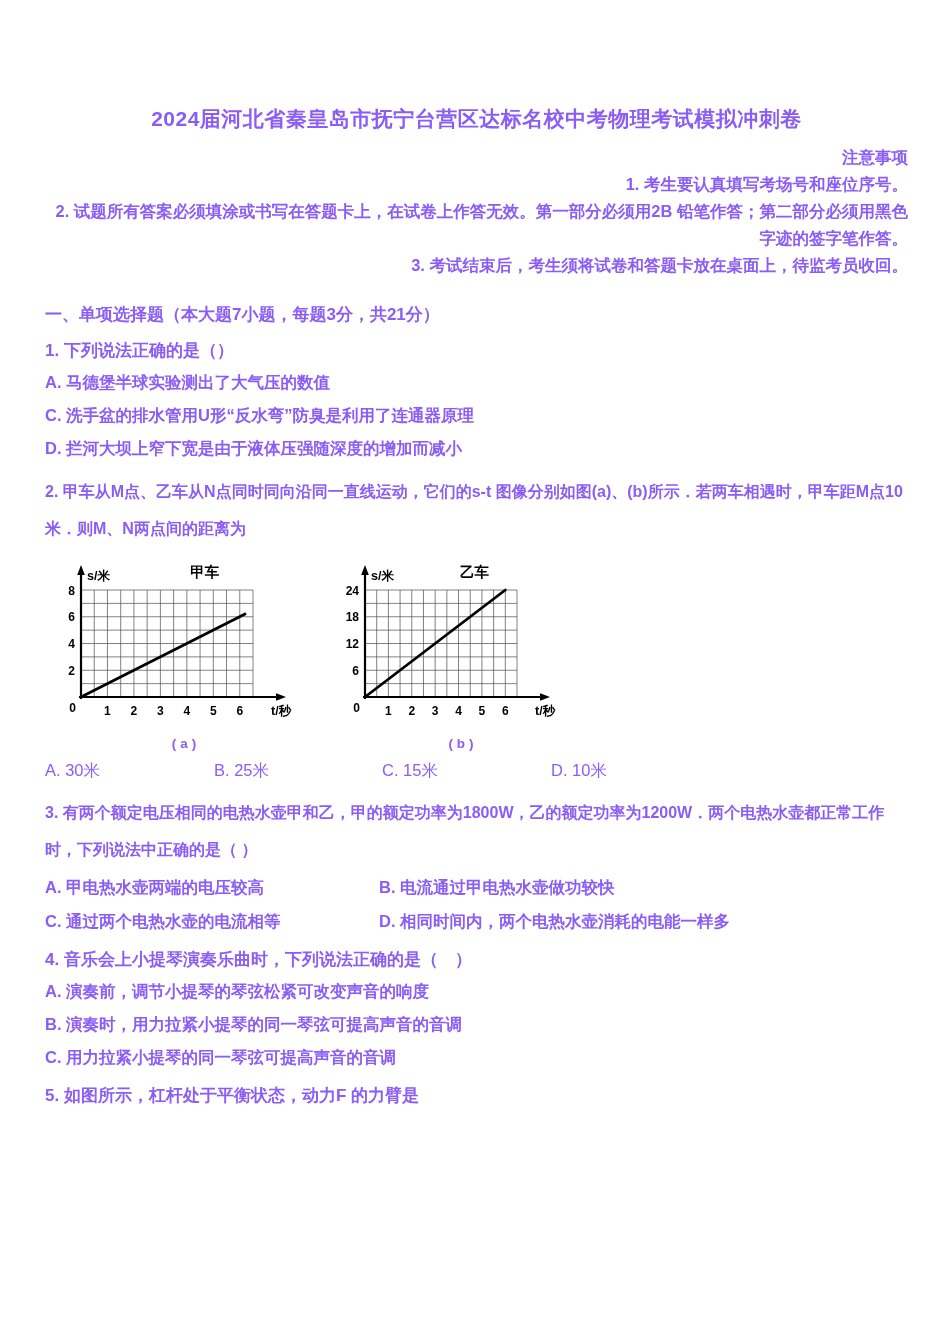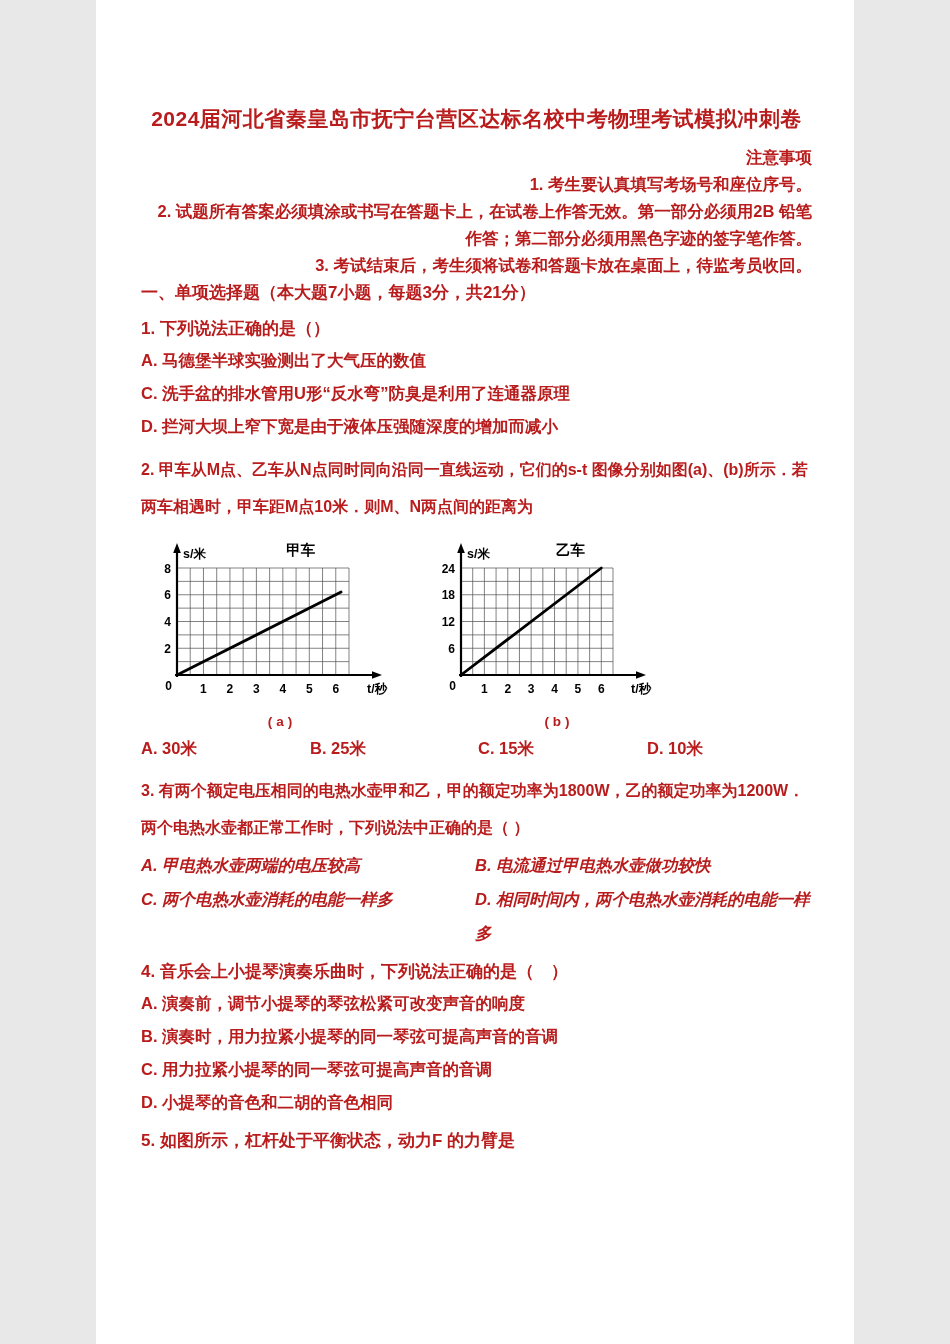--- a/index.html
+++ b/index.html
@@ -1,40 +1,40 @@
 <!DOCTYPE html>
 <html><head>
 <meta charset="utf-8">
 <style>
   html,body{margin:0;padding:0;background:#e8e8e8;}
   .page{
-    width:758px;height:1344px;background:#ffffff;position:relative;
-    font-family:"Liberation Sans","DejaVu Sans",sans-serif;color:#b91c1c;
+    width:950px;height:1344px;background:#ffffff;position:relative;
+    font-family:"Liberation Sans","DejaVu Sans",sans-serif;color:#8b5cf6;
     overflow:hidden;margin:0 auto;
   }
   .content{position:absolute;left:45px;right:42px;top:106px;}
   .title{
     font-size:21px;font-weight:700;text-align:center;letter-spacing:0.5px;
     line-height:26px;margin:0 0 12px 0;
   }
   .notice{font-size:16.5px;font-weight:600;line-height:27px;text-align:right;}
   .notice p{margin:0;}
   .notice-heading{font-weight:700;}
-  .section-heading{font-size:17px;font-weight:700;line-height:28px;}
+  .section-heading{font-size:17px;font-weight:700;margin-top:22px;line-height:28px;}
   .q{margin:0;}
   .stem{font-size:17px;font-weight:600;line-height:31px;margin:6px 0 0 0;}
   .stem-wrap{font-size:16px;font-weight:600;line-height:37px;margin:8px 0 0 0;}
   .opt-block p{font-size:16.5px;font-weight:600;line-height:33px;margin:0;}
   .opt-row{
     display:grid;grid-template-columns:169px 168px 169px auto;
-    font-size:16.5px;font-weight:700;line-height:31px;margin-top:0;
+    font-size:16.5px;font-weight:400;line-height:31px;margin-top:0;
   }
   .opt-grid2{
     display:grid;grid-template-columns:334px auto;
-    font-size:16.5px;font-weight:600;line-height:34px;margin-top:2px;font-style:italic;
+    font-size:16.5px;font-weight:600;line-height:34px;margin-top:2px;
   }
   .figure{display:flex;gap:16px;margin:10px 0 4px 0;}
   .chart{display:flex;flex-direction:column;align-items:stretch;}
   .chart svg{display:block;}
   .chart svg text{font-family:"Liberation Sans","DejaVu Sans",sans-serif;font-weight:700;fill:#000;}
   .caption{
     text-align:center;font-size:13.5px;font-weight:700;letter-spacing:4px;
     margin-top:3px;
   }
   .cap-a{padding-left:20px;}
@@ -180,32 +180,31 @@
         <span>C. 15米</span>
         <span>D. 10米</span>
       </div>
     </div>
 
     <div class="q">
       <p class="stem-wrap">3. 有两个额定电压相同的电热水壶甲和乙，甲的额定功率为1800W，乙的额定功率为1200W．两个电热水壶都正常工作时，下列说法中正确的是（ ）</p>
       <div class="opt-grid2">
         <span>A. 甲电热水壶两端的电压较高</span>
         <span>B. 电流通过甲电热水壶做功较快</span>
-        <span>C. 两个电热水壶消耗的电能一样多</span>
+        <span>C. 通过两个电热水壶的电流相等</span>
         <span>D. 相同时间内，两个电热水壶消耗的电能一样多</span>
       </div>
     </div>
 
     <div class="q">
       <p class="stem">4. 音乐会上小提琴演奏乐曲时，下列说法正确的是（　）</p>
       <div class="opt-block">
         <p>A. 演奏前，调节小提琴的琴弦松紧可改变声音的响度</p>
         <p>B. 演奏时，用力拉紧小提琴的同一琴弦可提高声音的音调</p>
         <p>C. 用力拉紧小提琴的同一琴弦可提高声音的音调</p>
-        <p>D. 小提琴的音色和二胡的音色相同</p>
       </div>
     </div>
 
     <div class="q">
       <p class="stem">5. 如图所示，杠杆处于平衡状态，动力F 的力臂是</p>
     </div>
 
   </div>
 </div>
 

